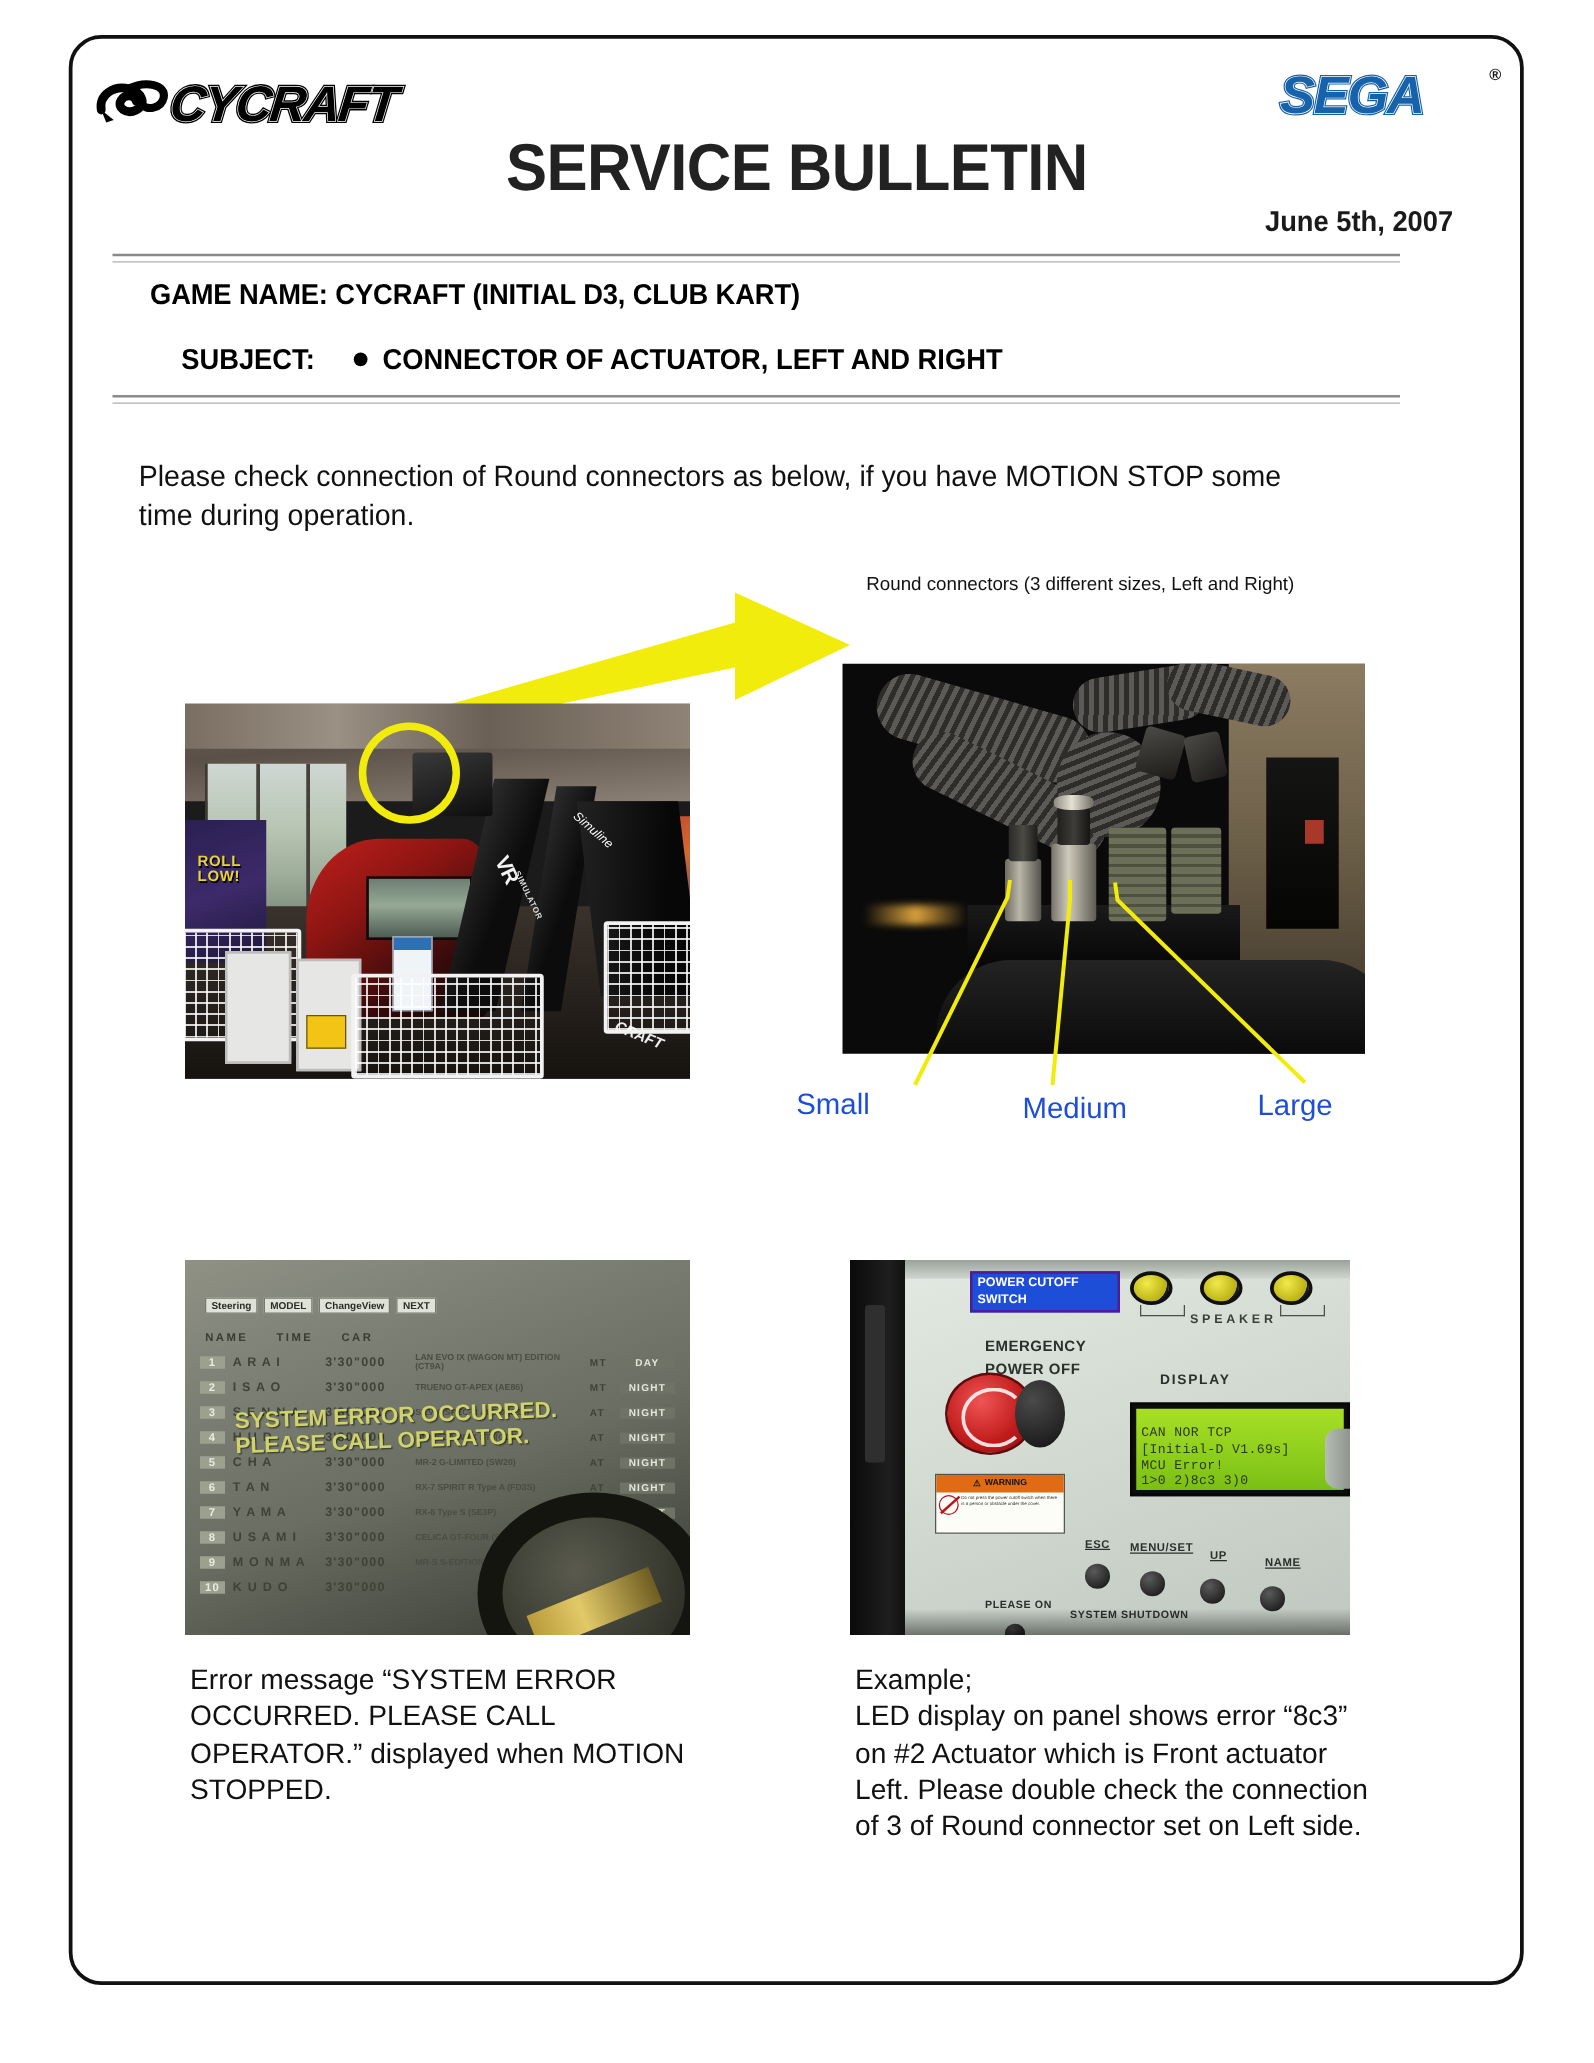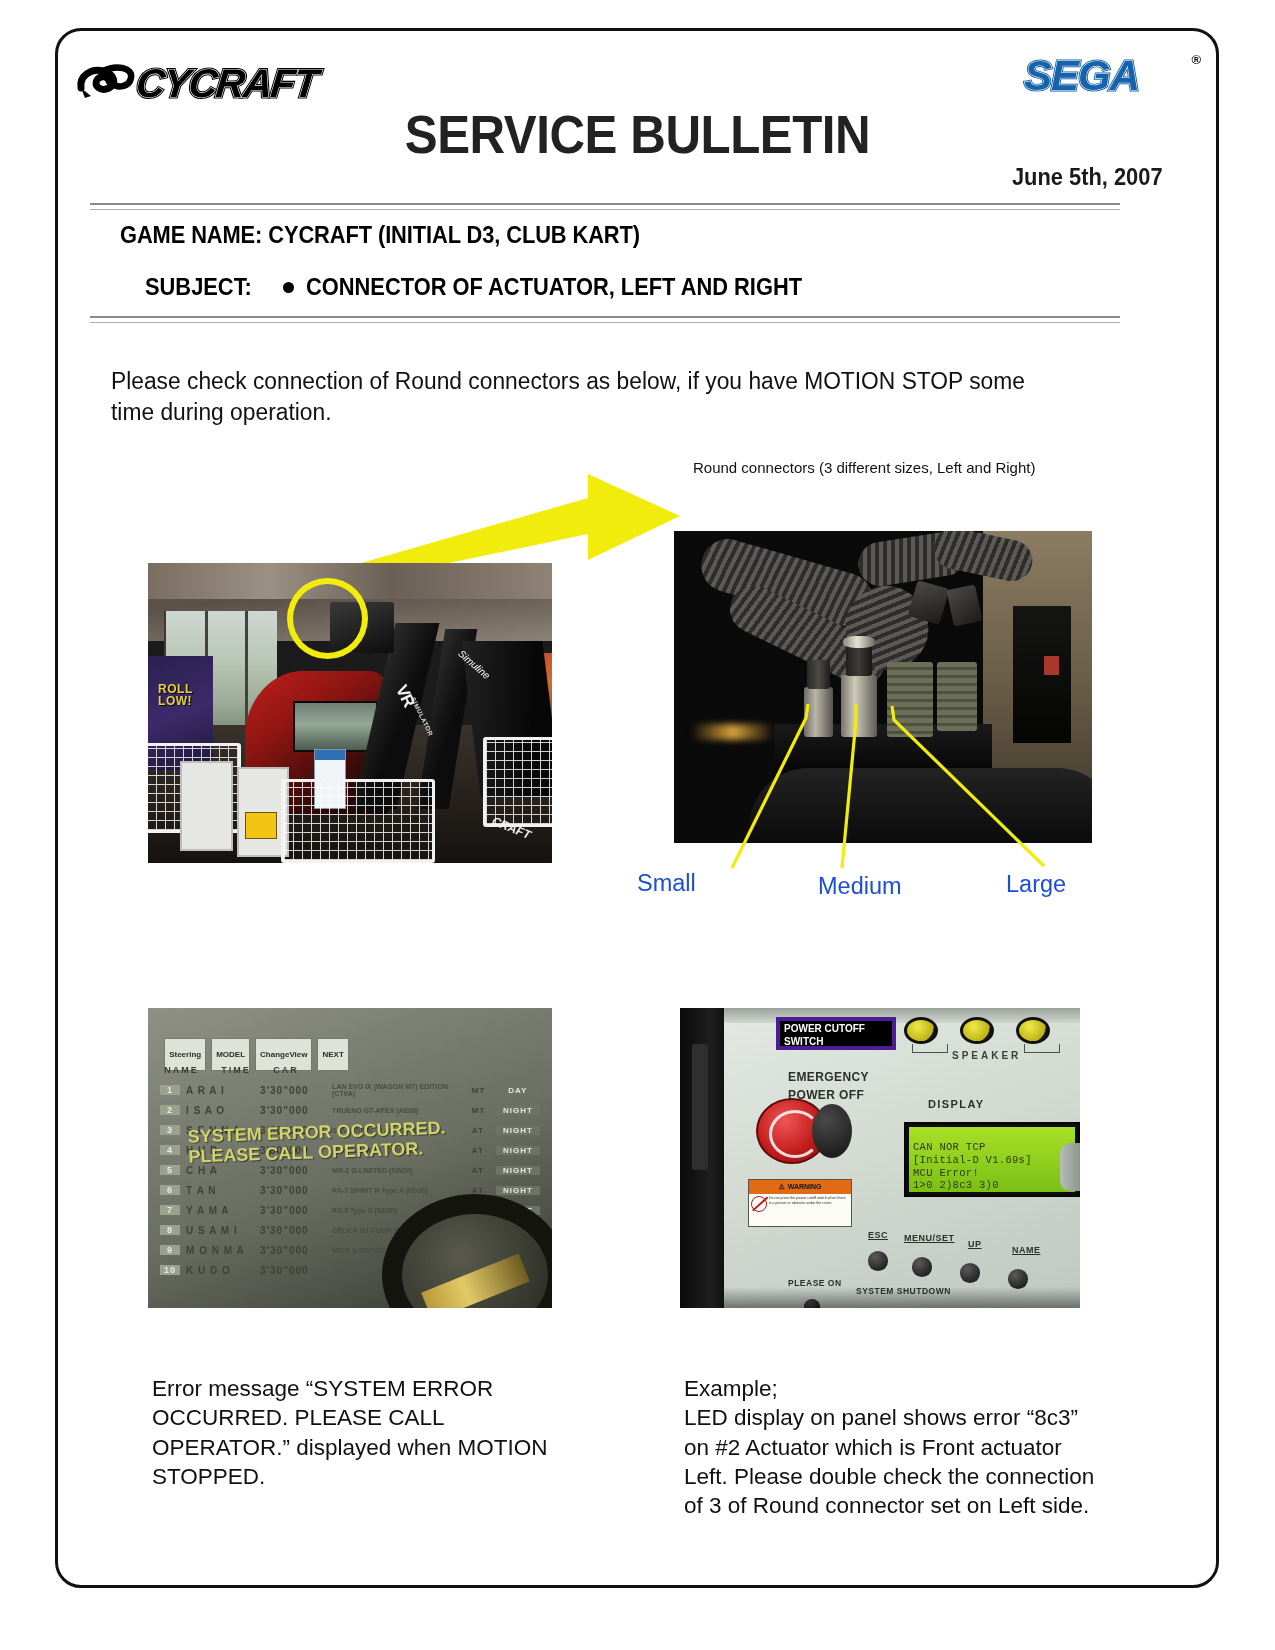--- a/index.html
+++ b/index.html
@@ -391,21 +391,21 @@
     background: linear-gradient(180deg,#b9bcae,#8e9184);
     color:#4a4d42; font-size:9px; font-weight:bold;
     display:flex; align-items:center; gap:8px; padding-left:8px;
   }
   .es-tabs {
     position:absolute; left:4%; top:10%;
     display:flex; gap:5px;
   }
   .es-tab {
     background:#dfe2d7; border:1px solid #777a6e;
-    font-size:8px; padding:11px 4px; color:#2b2e26; font-weight:bold;
+    font-size:8px; padding:1px 4px; color:#2b2e26; font-weight:bold;
   }
   .es-hdr {
     position:absolute; left:4%; top:19%;
     font-size:9px; font-weight:bold; color:#3a3d33;
     letter-spacing:2px;
   }
   .es-rows {
     position:absolute; left:3%; top:24%; width:94%;
   }
   .es-row {
@@ -463,21 +463,21 @@
   .pn-face {
     position:absolute; left:11%; top:0; width:89%; height:100%;
     background: linear-gradient(160deg,#e3e9e2 0%, #d4dcd4 40%, #bfc8c0 100%);
   }
   .pn-topstrip {
     position:absolute; left:11%; top:0; width:89%; height:5%;
     background: linear-gradient(180deg,#9aa39b,#cfd6cf);
   }
   .pn-redlabel {
     position:absolute; left:24%; top:3%; width:30%; height:11%;
-    background:#000000; border:4px solid #4c1d95;
+    background:#1d4ed8; border:2px solid #4c1d95;
     color:#fff; font-size:10px; font-weight:bold;
     padding:2px 4px; line-height:1.25;
   }
   .pn-knob {
     position:absolute; top:3%; width:8.5%; height:9%;
     background: radial-gradient(circle at 38% 32%, #f2ea4a, #b9b013 70%, #1a1a1a 72%);
     border-radius:50%;
     border:3px solid #101010;
   }
   .pn-knob.k1 { left:56%; }
@@ -596,21 +596,20 @@
     position:absolute; left:11%; bottom:0; width:89%; height:7%;
     background: linear-gradient(180deg, rgba(0,0,0,0), rgba(0,0,0,.45));
   }
 
   
   .caption {
     position:absolute;
     font-size:22.5px;
     line-height:1.3;
     color:#111;
-    margin-top:45px;
   }
   #caption-left  { left:152px; top:1329px; width:420px; }
   #caption-right { left:684px; top:1329px; width:420px; }
 
 </style>
 </head>
 <body>
 
 <div class="page-frame"></div>
 

